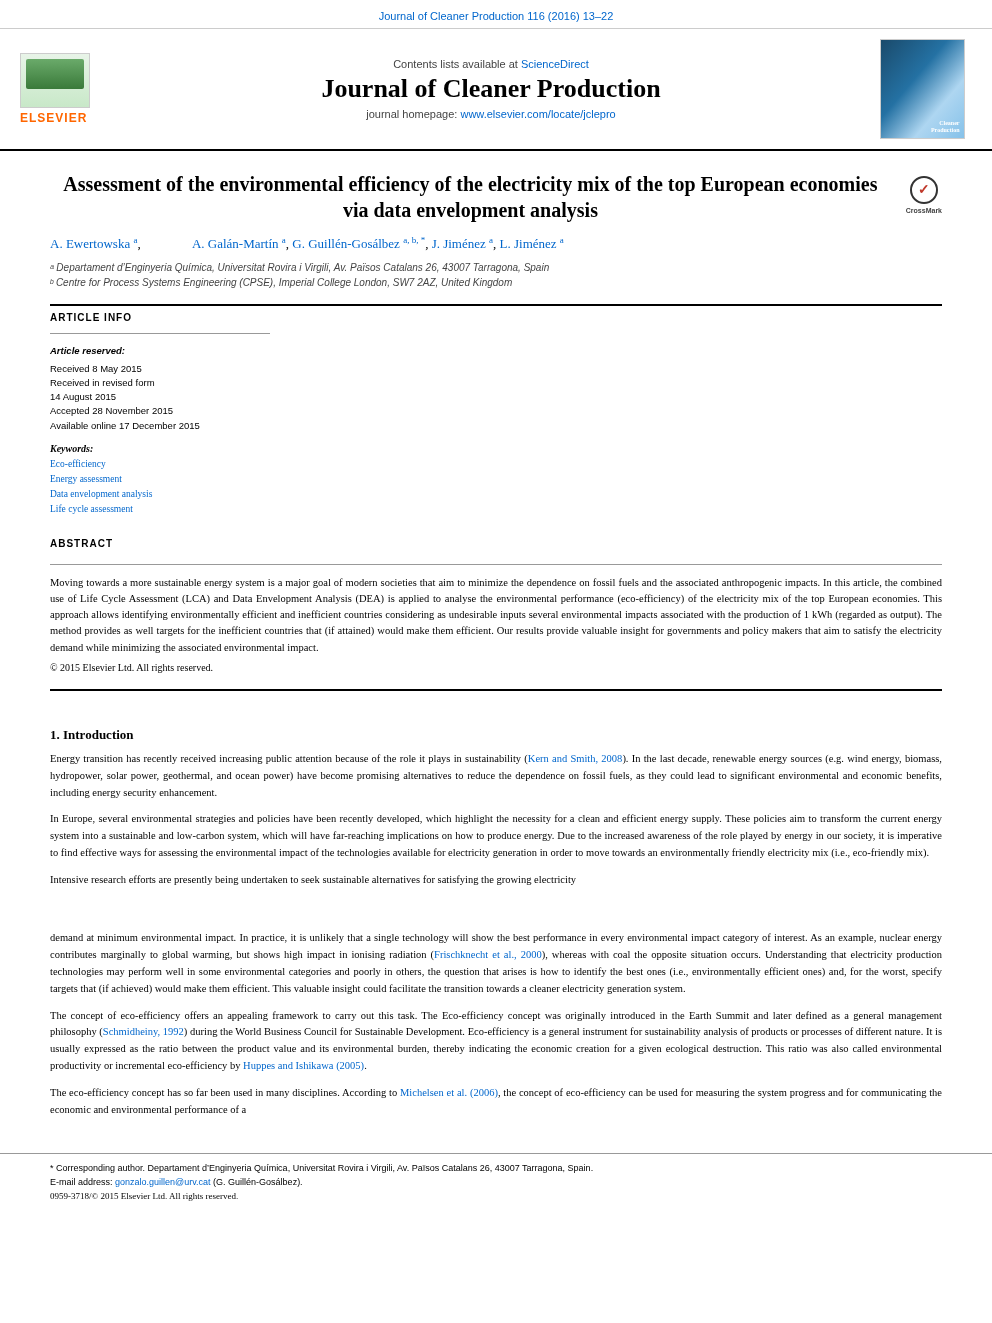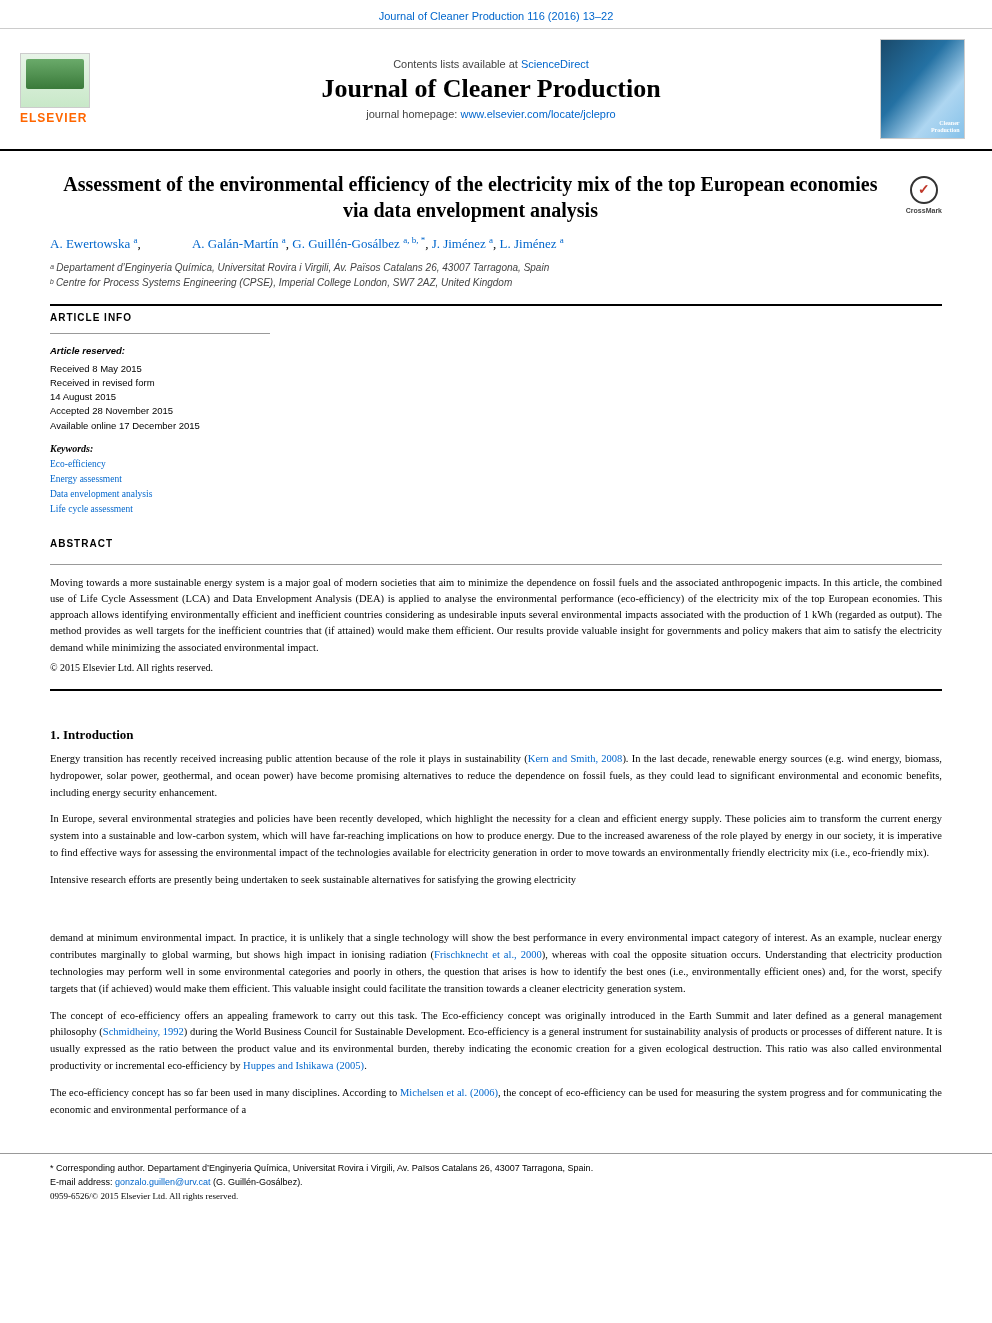--- a/index.html
+++ b/index.html
@@ -482,14 +482,14 @@
   </div>
 </div>
 
 <div class="footnote-area">
   <div class="footnote-text">
     <span>* Corresponding author. Departament d’Enginyeria Química, Universitat Rovira i Virgili, Av. Països Catalans 26, 43007 Tarragona, Spain.</span><br>
     <span>E-mail address:</span>
     <a style="color:#0066cc;">gonzalo.guillen@urv.cat</a>
     <span>(G. Guillén-Gosálbez).</span>
   </div>
-  <div class="issn-line">0959-6526/© 2015 Elsevier Ltd. All rights reserved.</div>
+  <div class="issn-line">0959-3718/© 2015 Elsevier Ltd. All rights reserved.</div>
 </div>
 
 </body></html>

